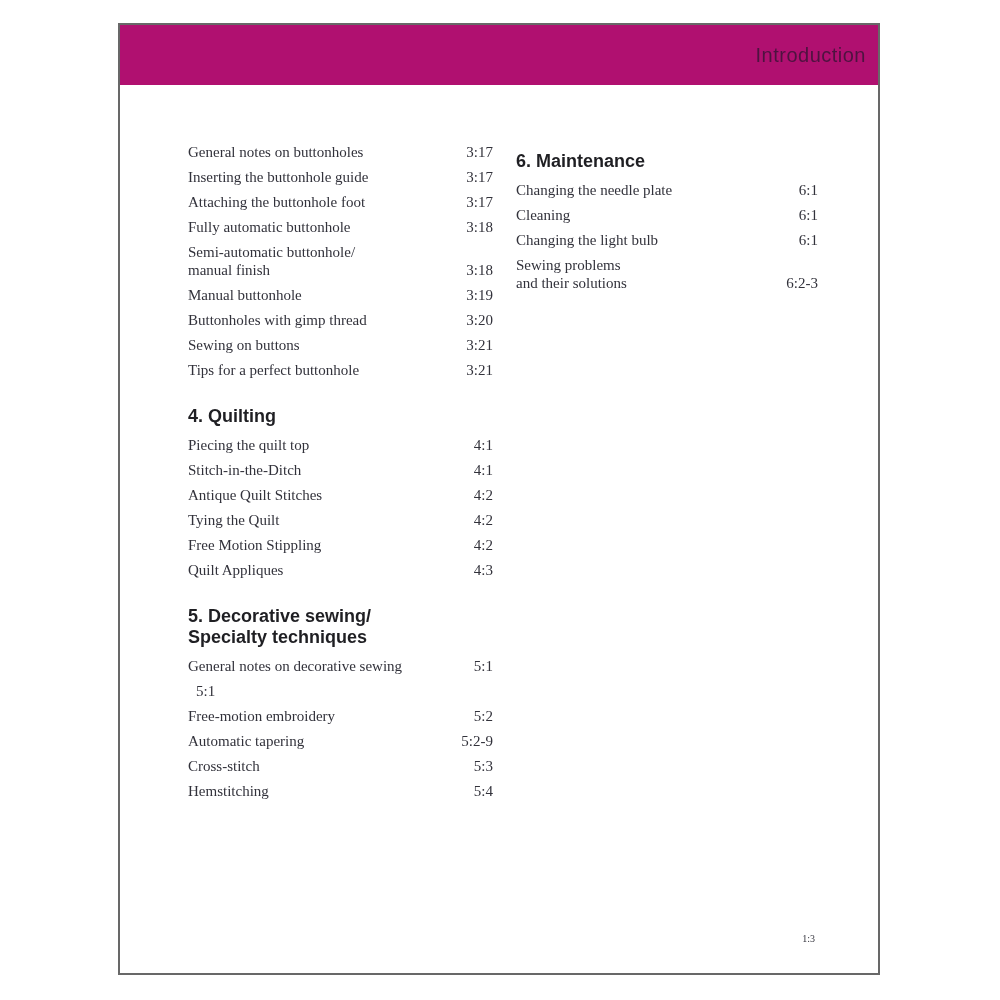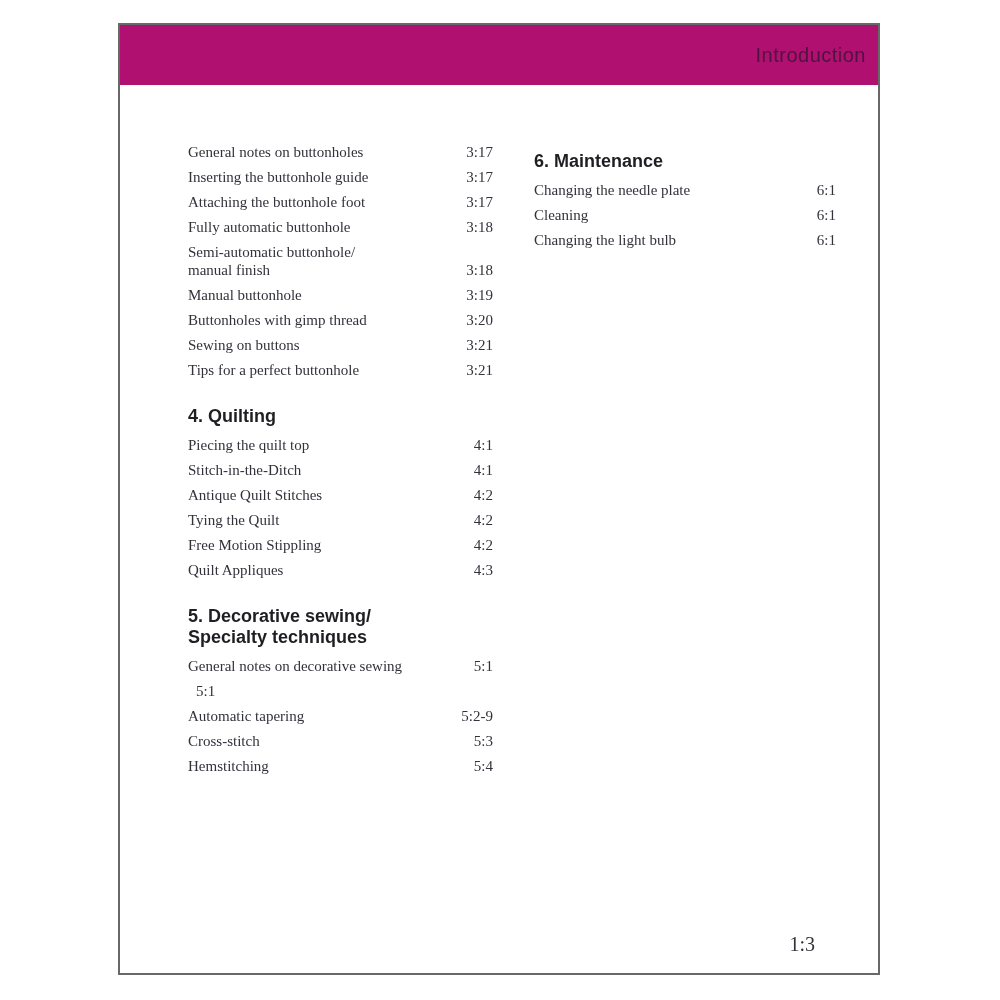--- a/index.html
+++ b/index.html
@@ -32,21 +32,21 @@
   .header-title {
     font-family: "Liberation Sans", sans-serif;
     font-size: 20px;
     color: var(--bar-text);
     letter-spacing: 0.5px;
   }
 
   .content {
     padding: 58px 0 0 68px;
     display: flex;
-    gap: 41px;
+    gap: 23px;
   }
   .toc-col { width: 305px; }
   .toc-col.right { width: 302px; }
 
   .toc-heading {
     font-family: "Liberation Sans", sans-serif;
     font-weight: bold;
     font-size: 18px;
     line-height: 21px;
     color: var(--heading-text);
@@ -63,21 +63,21 @@
     line-height: 18px;
     color: var(--body-text);
   }
   .toc-label { max-width: 250px; }
   .toc-ref { white-space: nowrap; padding-left: 8px; }
 
   .page-footer {
     position: absolute;
     right: 63px;
     top: 908px;
-    font-size: 20px;
+    font-size: 10px;
     color: var(--body-text);
   }
 </style>
 </head>
 <body>
 
 <div class="page">
   <div class="header-bar">
     <span class="header-title">Introduction</span>
   </div>
@@ -186,20 +186,26 @@
           <div class="toc-label">
             <div>General notes on decorative sewing</div>
           </div>
           <div class="toc-ref">5:1</div>
         </div>
         <div class="toc-row">
           <div class="toc-ref">5:1</div>
         </div>
         <div class="toc-row">
           <div class="toc-label">
+            <div>Free-motion embroidery</div>
+          </div>
+          <div class="toc-ref">5:2</div>
+        </div>
+        <div class="toc-row">
+          <div class="toc-label">
             <div>Automatic tapering</div>
           </div>
           <div class="toc-ref">5:2-9</div>
         </div>
         <div class="toc-row">
           <div class="toc-label">
             <div>Cross-stitch</div>
           </div>
           <div class="toc-ref">5:3</div>
         </div>
@@ -225,19 +231,26 @@
             <div>Cleaning</div>
           </div>
           <div class="toc-ref">6:1</div>
         </div>
         <div class="toc-row">
           <div class="toc-label">
             <div>Changing the light bulb</div>
           </div>
           <div class="toc-ref">6:1</div>
         </div>
+        <div class="toc-row">
+          <div class="toc-label">
+            <div>Sewing problems</div>
+            <div>and their solutions</div>
+          </div>
+          <div class="toc-ref">6:2-3</div>
+        </div>
       </div>
   </div>
 
   <div class="page-footer">
     <span>1:3</span>
   </div>
 </div>
 
 </body></html>

